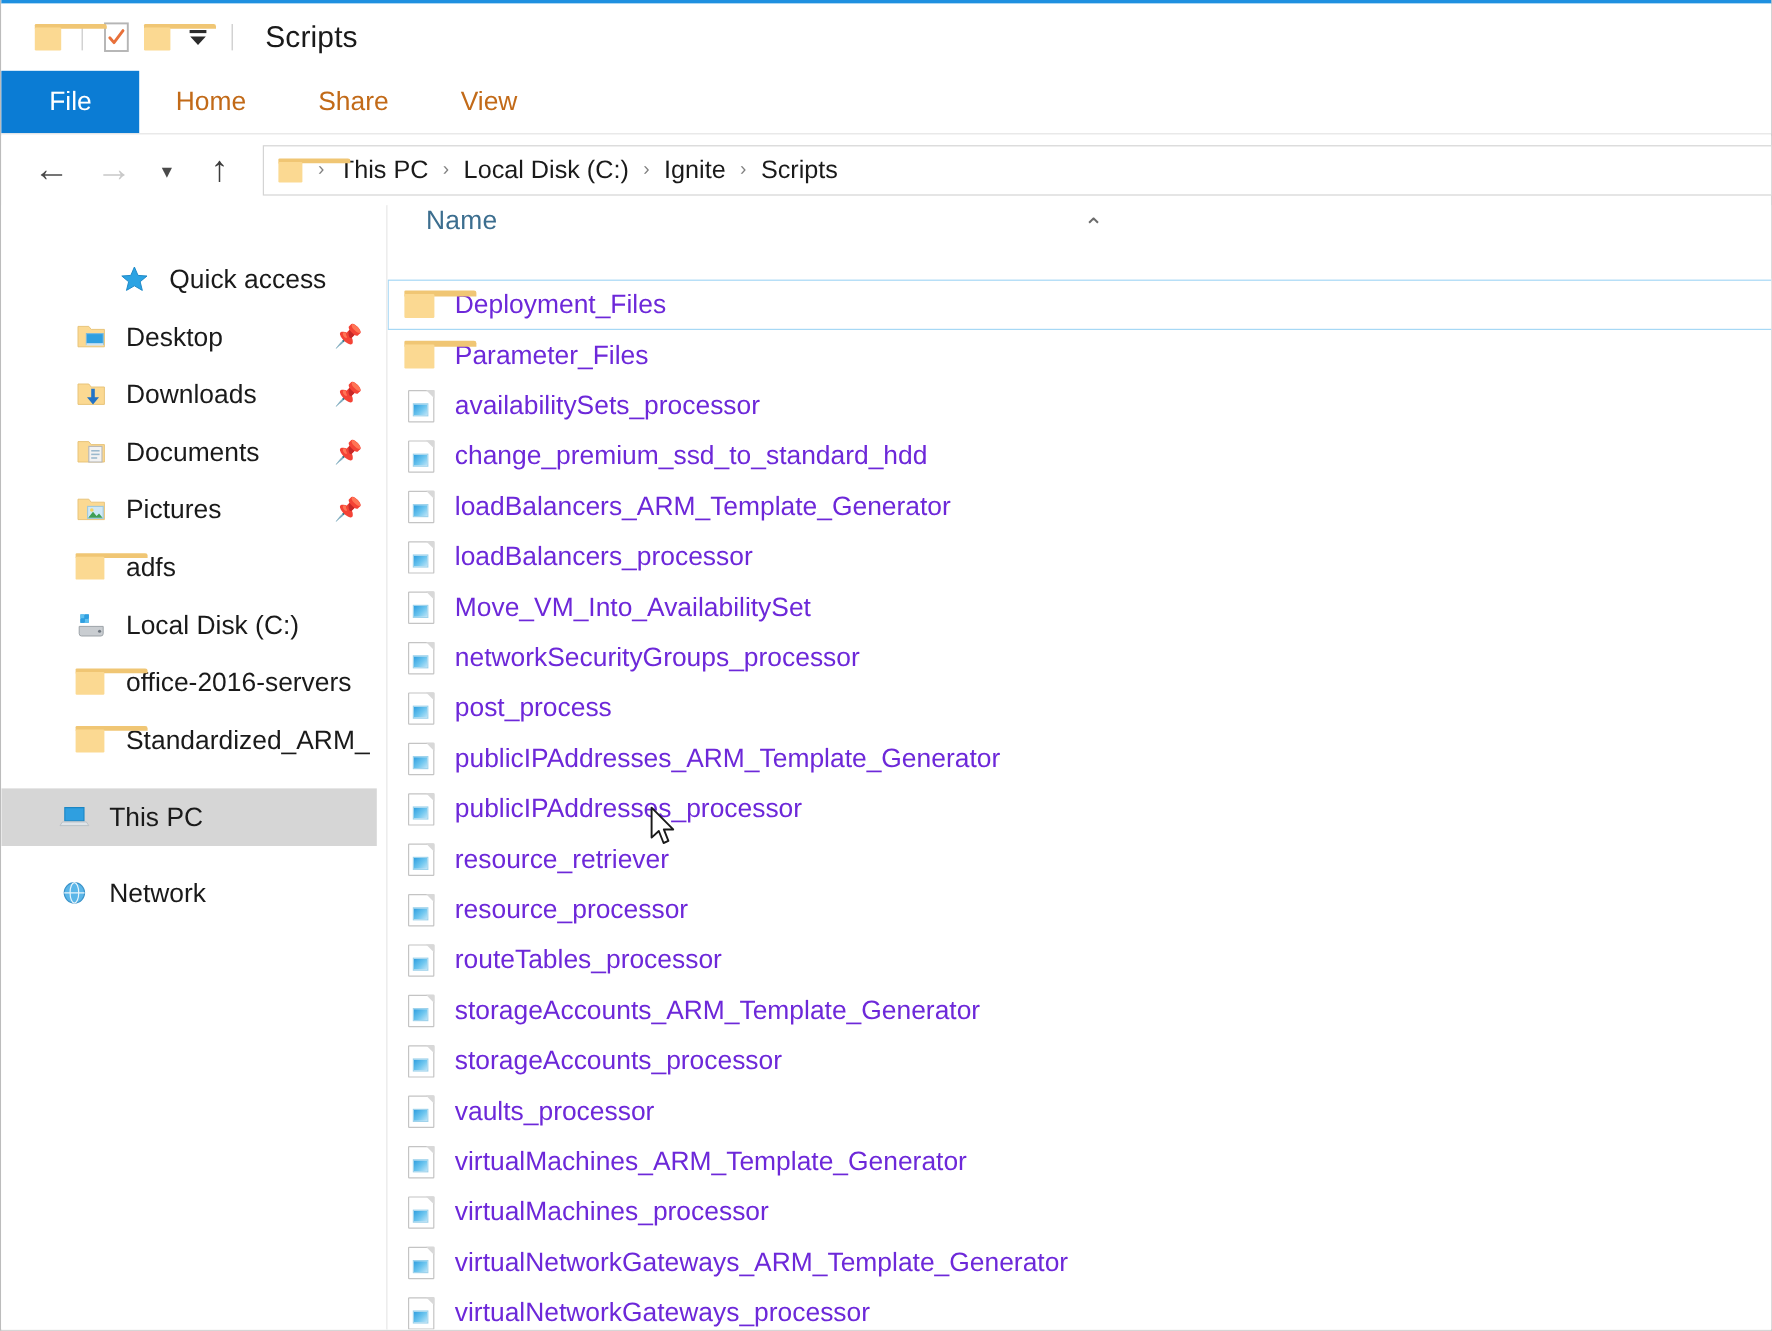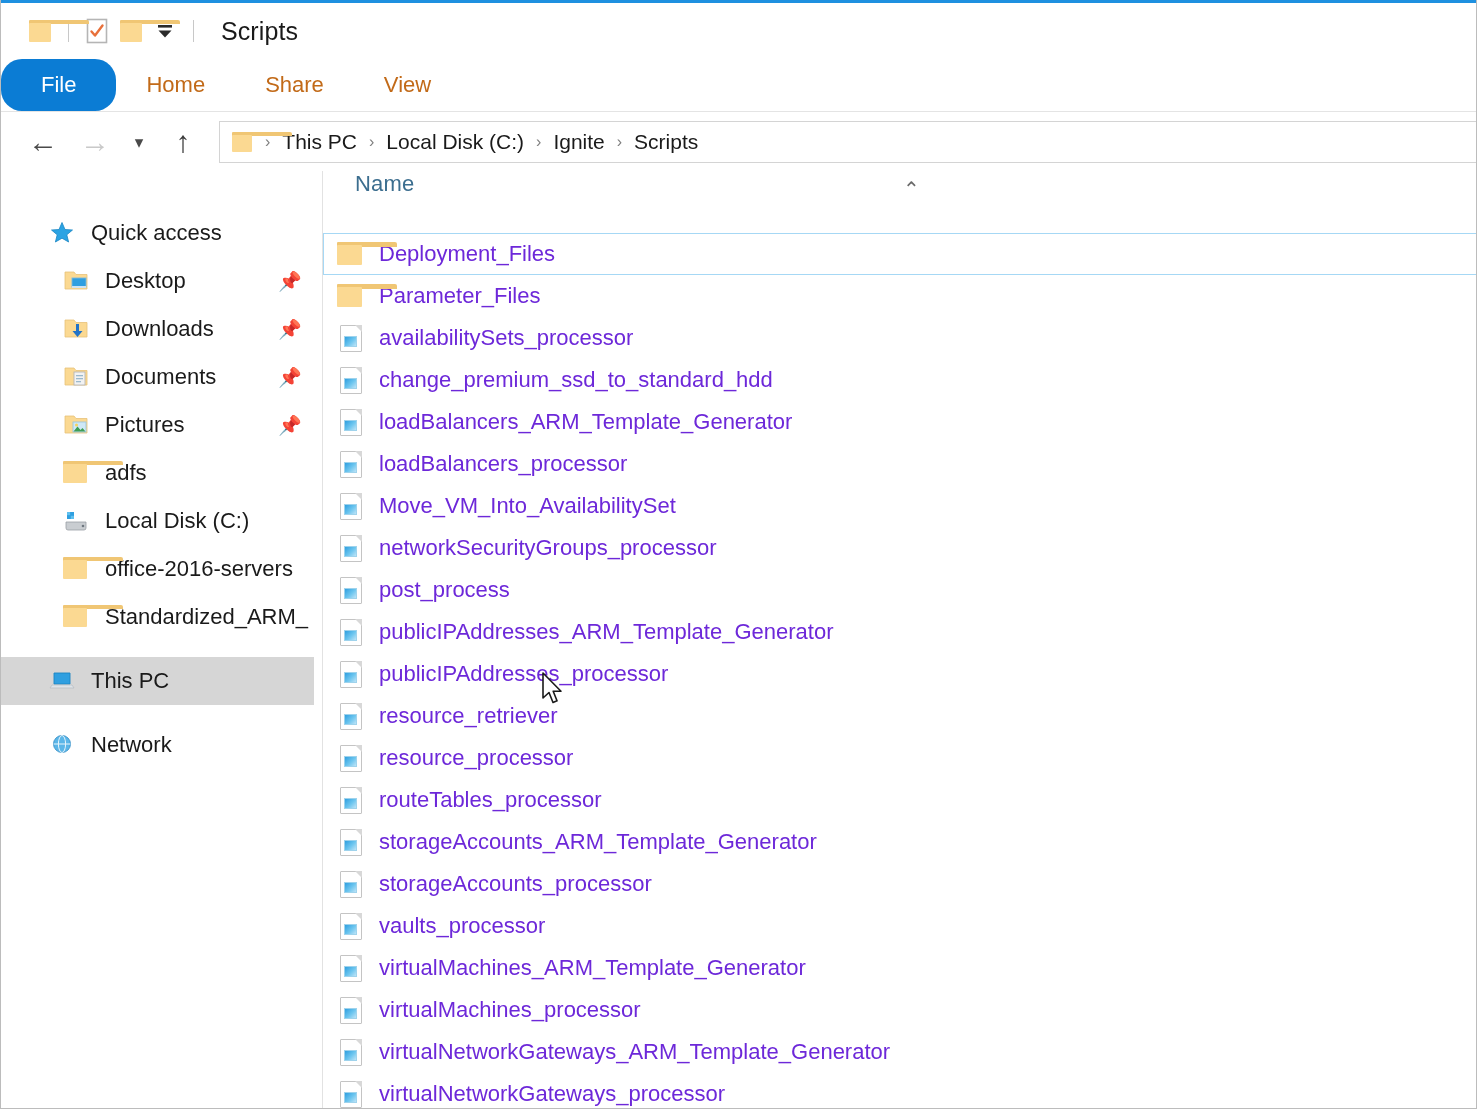--- a/index.html
+++ b/index.html
@@ -70,21 +70,21 @@
     background: #ffffff;
     display: flex; align-items: stretch;
   }
   .tab {
     display: flex; align-items: center; justify-content: center;
     font-size: 22px; color: #c26a18;
     padding: 0 30px; height: 52px; cursor: default;
   }
   .tab.file {
     background: #0b7cd4; color: #ffffff;
-    padding: 0 40px; font-weight: 400; border-radius: 21px;
+    padding: 0 40px; font-weight: 400;
   }
   .ribbon-underline {
     position: absolute; top: 111px; left: 0;
     width: 1477px; height: 1px; background: #e4e4e4;
   }
 
   
   .addrrow {
     position: absolute; top: 113px; left: 0;
     width: 1477px; height: 58px;
@@ -304,21 +304,21 @@
       <span class="crumb">Ignite</span>
       <span class="crumb-sep">›</span>
       <span class="crumb">Scripts</span>
     </div>
   </div>
 
   <div class="content">
 
     <div class="sidebar">
 
-      <div class="nav-item root" style="margin-top:38px;">
+      <div class="nav-item root" style="margin-top:38px;justify-content:center;">
         <span class="nav-icon">
           <svg width="26" height="24" viewBox="0 0 26 24">
             <path d="M13 1.5 L16 8.5 L23.5 9 L17.8 13.8 L19.6 21 L13 17.2 L6.4 21 L8.2 13.8 L2.5 9 L10 8.5 Z" fill="#2ba3e3" stroke="#1b86c4" stroke-width="0.8"></path>
           </svg>
         </span>
         <span class="nav-label">Quick access</span>
       </div>
 
       <div class="nav-item child">
         <span class="nav-icon">

